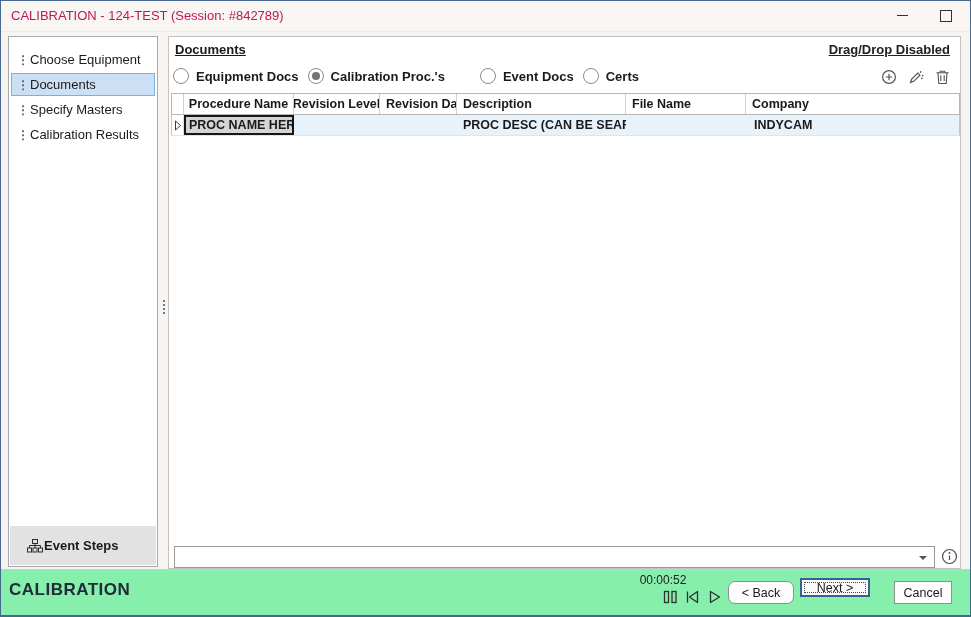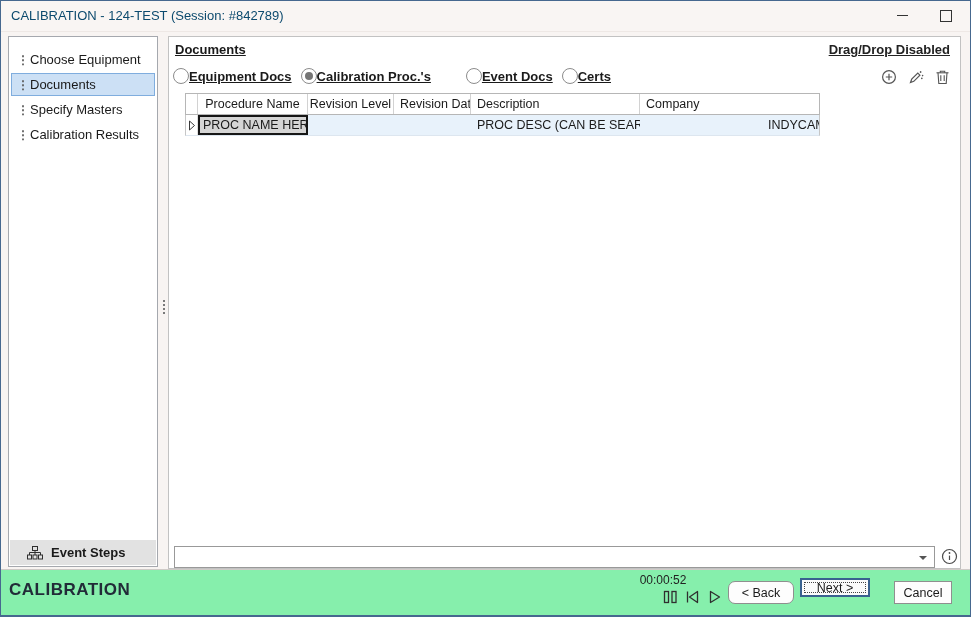--- a/index.html
+++ b/index.html
@@ -5,50 +5,50 @@
   html,body{margin:0;padding:0;background:#d9d9d9;}
   #window{
     position:relative; width:969px; height:614px;
     border:1px solid #46688f; border-bottom-width:2px;
     background:#f8f4f2;
     font-family:"Liberation Sans",sans-serif;
     color:#1a1a1a; overflow:hidden;
   }
   
   .titlebar{position:absolute;left:0;top:0;right:0;height:30px;background:#f9f5f3;border-bottom:1px solid #eee8e5;}
-  .title{position:absolute;left:10px;top:7px;font-size:13px;color:#0c4a6e;white-space:nowrap;}
+  .title{position:absolute;left:10px;top:7px;font-size:13px;color:#be185d;white-space:nowrap;}
   .win-btn{position:absolute;top:0;width:32px;height:29px;display:flex;align-items:center;justify-content:center;cursor:default;}
   .win-btn.min{right:52px;}
   .win-btn.max{right:8px;}
   .min-glyph{width:11px;height:0;border-top:1px solid #333;}
   .max-glyph{width:10px;height:10px;border:1px solid #333;}
   
   .sidebar{position:absolute;left:7px;top:35px;width:150px;height:531px;background:#fff;border:1px solid #a5a8ae;box-sizing:border-box;}
   .side-items{position:absolute;left:0;right:0;top:11px;}
   .side-item{height:21px;margin:0 2px 2px 2px;padding-left:5px;display:flex;align-items:center;font-size:13px;border:1px solid transparent;white-space:nowrap;}
   .side-item .grip{color:#5a5a5a;font-size:12px;font-weight:bold;width:13px;line-height:1;}
   .side-item.sel{background:#cce0f5;border:1px solid #7fadde;}
-  .event-steps{position:absolute;left:1px;right:1px;bottom:1px;height:25px;background:#e2e2e2;display:flex;align-items:center;padding-left:17px;gap:8px;font-weight:bold;font-size:13px;box-sizing:border-box;}
+  .event-steps{position:absolute;left:1px;right:1px;bottom:1px;height:39px;background:#e2e2e2;display:flex;align-items:center;padding-left:17px;gap:1px;font-weight:bold;font-size:13px;box-sizing:border-box;}
   
   .splitter{position:absolute;left:160px;top:295px;width:6px;height:22px;display:flex;flex-direction:column;align-items:center;justify-content:center;gap:2px;}
   .splitter i{width:2px;height:2px;background:#7a7a7a;display:block;}
   
   .main{position:absolute;left:167px;top:35px;width:793px;height:533px;background:#fff;border:1px solid #c2c2c2;box-sizing:border-box;}
   .docs-title{position:absolute;left:6px;top:5px;font-size:13px;font-weight:bold;text-decoration:underline;}
   .dragdrop{position:absolute;right:10px;top:5px;font-size:13px;font-weight:bold;text-decoration:underline;color:#222;}
   .radio-row{position:absolute;left:4px;top:29px;height:20px;display:flex;align-items:center;}
   .radio-item{display:flex;align-items:center;margin-right:9px;cursor:default;}
   .radio-item.gap{margin-left:26px;}
   .radio{width:14px;height:14px;border-radius:50%;border:1px solid #8c8c8c;background:#fff;position:relative;flex:0 0 auto;}
   .radio.on::after{content:"";position:absolute;left:3px;top:3px;width:8px;height:8px;border-radius:50%;background:#757575;}
-  .radio-item span.lbl{font-size:13px;font-weight:bold;white-space:nowrap;text-decoration:underline;}
+  .radio-item span.lbl{margin-left:7px;font-size:13px;font-weight:bold;white-space:nowrap;}
   .toolbar{position:absolute;right:9px;top:31px;display:flex;gap:10px;align-items:center;}
   .tbtn{width:17px;height:17px;display:flex;align-items:center;justify-content:center;}
   
-  .grid{position:absolute;left:16px;top:56px;width:635px;}
+  .grid{position:absolute;left:2px;top:56px;width:789px;font-weight:bold;}
   .ghead,.grow{display:grid;grid-template-columns:12px 110px 86px 77px 169px 120px 1fr;}
   .ghead{height:22px;border:1px solid #b6b6b6;box-sizing:border-box;background:#fff;}
   .gh{display:flex;align-items:center;font-size:12.5px;border-right:1px solid #d2d2d2;overflow:hidden;white-space:nowrap;box-sizing:border-box;}
   .gh.ctr{justify-content:center;}
   .gh.lft{padding-left:6px;}
   .gh:last-child{border-right:none;}
   .grow{height:21px;background:#e8f2fb;border-left:1px solid #c6c6c6;border-right:1px solid #c6c6c6;border-bottom:1px solid #dde6ef;box-sizing:border-box;}
   .gc{display:flex;align-items:center;font-size:12.5px;overflow:hidden;white-space:nowrap;box-sizing:border-box;}
   .gc.sel-col{background:#fff;justify-content:center;border-right:1px solid #e0e0e0;}
   .gc.pad{padding-left:6px;}
@@ -174,20 +174,21 @@
       </div>
     </div>
 
     <div class="grid">
       <div class="ghead">
         <div class="gh"></div>
         <div class="gh ctr">Procedure Name</div>
         <div class="gh ctr">Revision Level</div>
         <div class="gh lft">Revision Dat</div>
         <div class="gh lft">Description</div>
+        <div class="gh lft">File Name</div>
         <div class="gh pad8 lft">Company</div>
       </div>
       <div class="grow">
         <div class="gc sel-col">
           <svg width="8" height="11" viewBox="0 0 8 11" fill="none" stroke="#3a3a3a" stroke-width="1">
             <path d="M1.5 1 L6.5 5.5 L1.5 10 Z"></path>
           </svg>
         </div>
         <div class="gc">
           <div class="sel-cell">PROC NAME HERE</div>

